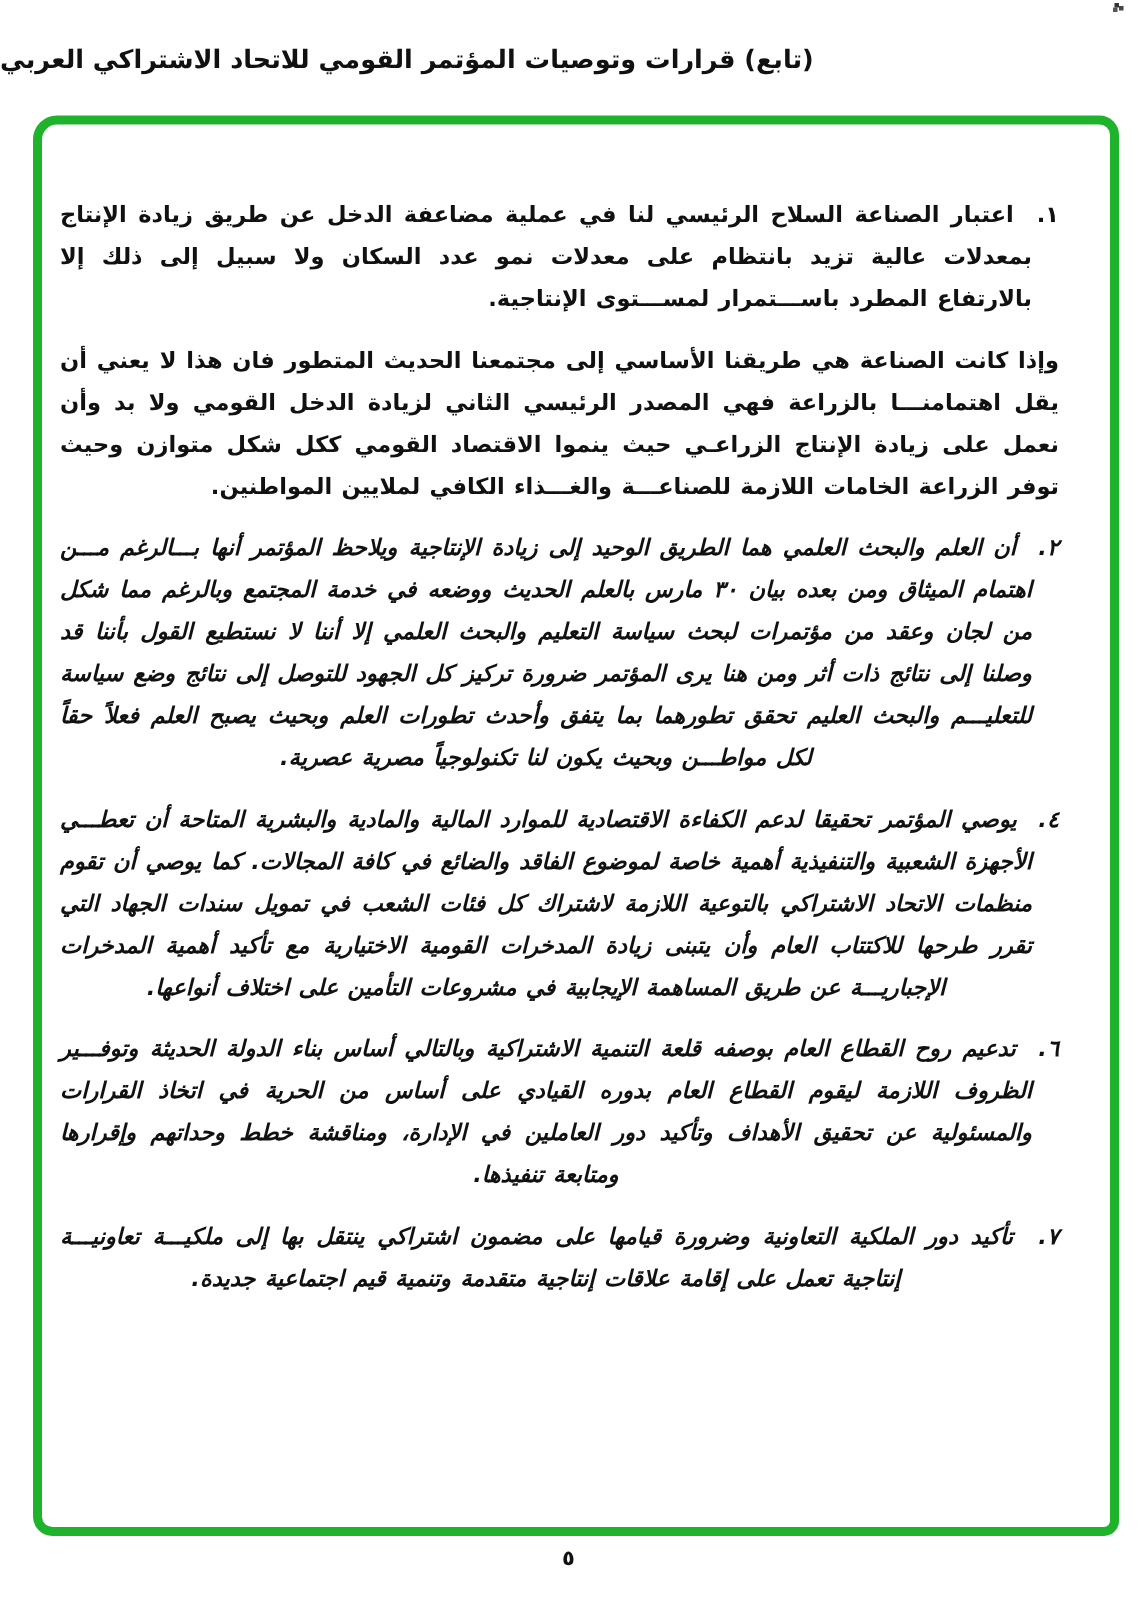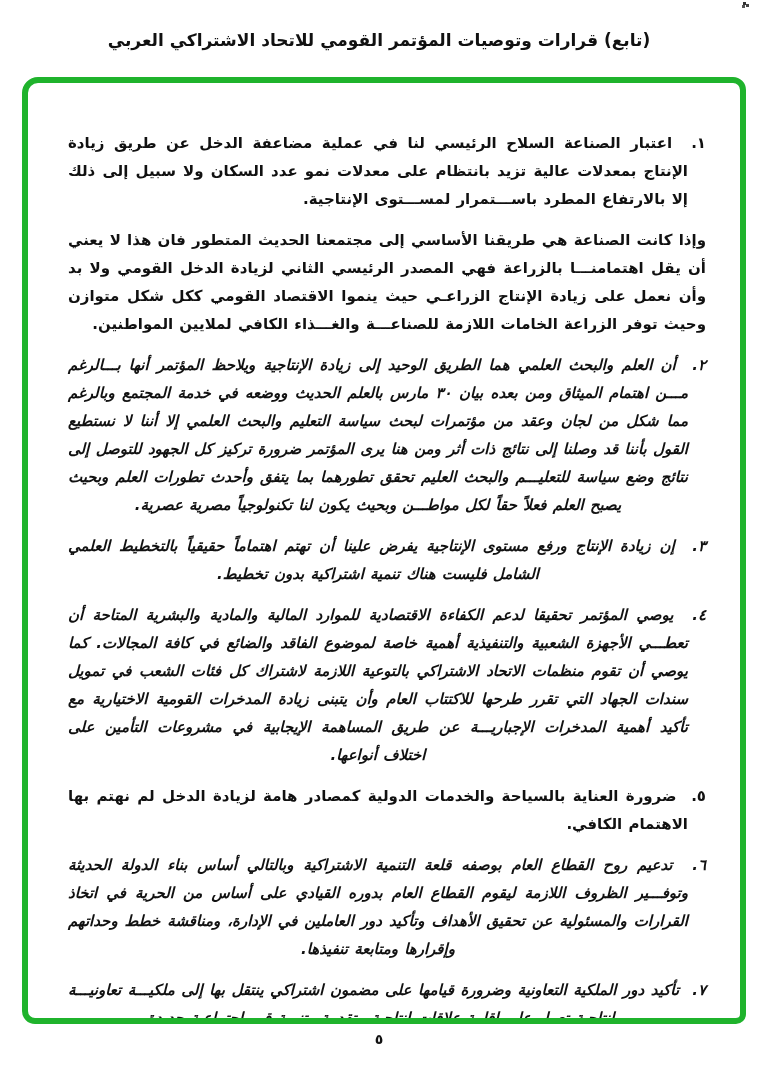--- a/index.html
+++ b/index.html
@@ -13,21 +13,21 @@
     background: #ffffff;
     font-family: "DejaVu Sans", sans-serif;
     color: #111111;
     overflow: hidden;
   }
   .header {
     position: absolute;
     top: 30px;
     left: 0;
     width: 758px;
-    text-align: center;
+    text-align: left;
     font-size: 17px;
     font-weight: bold;
     direction: rtl;
     letter-spacing: 0px;
   }
   .speck {
     position: absolute;
     top: 2px;
     right: 12px;
     width: 3px;
@@ -37,21 +37,21 @@
   }
   .frame {
     position: absolute;
     left: 22px;
     top: 77px;
     width: 724px;
     height: 947px;
     box-sizing: border-box;
     border: 6px solid #1fb32c;
     border-radius: 16px 13px 10px 13px;
-    padding: 46px 34px 18px 40px;
+    padding: 46px 34px 18px 12px;
     overflow: hidden;
     direction: rtl;
   }
   .para {
     margin: 0 0 13px 0;
     font-size: 15px;
     line-height: 28px;
     font-weight: bold;
     text-align: justify;
     text-align-last: right;
@@ -87,25 +87,23 @@
 <div class="header">(تابع) قرارات وتوصيات المؤتمر القومي للاتحاد الاشتراكي العربي</div>
 
 <div class="frame" style="border-color: rgb(31, 179, 44);">
 
   <p class="para numbered"><span class="num">١.</span><span class="txt">اعتبار الصناعة السلاح الرئيسي لنا في عملية مضاعفة الدخل عن طريق زيادة الإنتاج بمعدلات عالية تزيد بانتظام على معدلات نمو عدد السكان ولا سبيل إلى ذلك إلا بالارتفاع المطرد باســـتمرار لمســـتوى الإنتاجية.</span></p>
 
   <p class="para"><span class="num"></span><span class="txt">وإذا كانت الصناعة هي طريقنا الأساسي إلى مجتمعنا الحديث المتطور فان هذا لا يعني أن يقل اهتمامنـــا بالزراعة فهي المصدر الرئيسي الثاني لزيادة الدخل القومي ولا بد وأن نعمل على زيادة الإنتاج الزراعـي حيث ينموا الاقتصاد القومي ككل شكل متوازن وحيث توفر الزراعة الخامات اللازمة للصناعـــة والغـــذاء الكافي لملايين المواطنين.</span></p>
 
   <p class="para numbered lc"><span class="num">٢.</span><span class="txt">أن العلم والبحث العلمي هما الطريق الوحيد إلى زيادة الإنتاجية ويلاحظ المؤتمر أنها بـــالرغم مـــن اهتمام الميثاق ومن بعده بيان ٣٠ مارس بالعلم الحديث ووضعه في خدمة المجتمع وبالرغم مما شكل من لجان وعقد من مؤتمرات لبحث سياسة التعليم والبحث العلمي إلا أننا لا نستطيع القول بأننا قد وصلنا إلى نتائج ذات أثر ومن هنا يرى المؤتمر ضرورة تركيز كل الجهود للتوصل إلى نتائج وضع سياسة للتعليـــم والبحث العليم تحقق تطورهما بما يتفق وأحدث تطورات العلم وبحيث يصبح العلم فعلاً حقاً لكل مواطـــن وبحيث يكون لنا تكنولوجياً مصرية عصرية.</span></p>
 
-  <p class="para numbered lc"><span class="num">٣.</span><span class="txt">إن زيادة الإنتاج ورفع مستوى الإنتاجية يفرض علينا أن تهتم اهتماماً حقيقياً بالتخطيط العلمي الشامل فليست هناك تنمية اشتراكية بدون تخطيط.</span></p>
 
   <p class="para numbered lc"><span class="num">٤.</span><span class="txt">يوصي المؤتمر تحقيقا لدعم الكفاءة الاقتصادية للموارد المالية والمادية والبشرية المتاحة أن تعطـــي الأجهزة الشعبية والتنفيذية أهمية خاصة لموضوع الفاقد والضائع في كافة المجالات. كما يوصي أن تقوم منظمات الاتحاد الاشتراكي بالتوعية اللازمة لاشتراك كل فئات الشعب في تمويل سندات الجهاد التي تقرر طرحها للاكتتاب العام وأن يتبنى زيادة المدخرات القومية الاختيارية مع تأكيد أهمية المدخرات الإجباريـــة عن طريق المساهمة الإيجابية في مشروعات التأمين على اختلاف أنواعها.</span></p>
 
-  <p class="para numbered"><span class="num">٥.</span><span class="txt">ضرورة العناية بالسياحة والخدمات الدولية كمصادر هامة لزيادة الدخل لم نهتم بها الاهتمام الكافي.</span></p>
 
   <p class="para numbered lc"><span class="num">٦.</span><span class="txt">تدعيم روح القطاع العام بوصفه قلعة التنمية الاشتراكية وبالتالي أساس بناء الدولة الحديثة وتوفـــير الظروف اللازمة ليقوم القطاع العام بدوره القيادي على أساس من الحرية في اتخاذ القرارات والمسئولية عن تحقيق الأهداف وتأكيد دور العاملين في الإدارة، ومناقشة خطط وحداتهم وإقرارها ومتابعة تنفيذها.</span></p>
 
   <p class="para numbered lc"><span class="num">٧.</span><span class="txt">تأكيد دور الملكية التعاونية وضرورة قيامها على مضمون اشتراكي ينتقل بها إلى ملكيـــة تعاونيـــة إنتاجية تعمل على إقامة علاقات إنتاجية متقدمة وتنمية قيم اجتماعية جديدة.</span></p>
 
 </div>
 
 <div class="pagenum">٥</div>
 
 </body></html>

